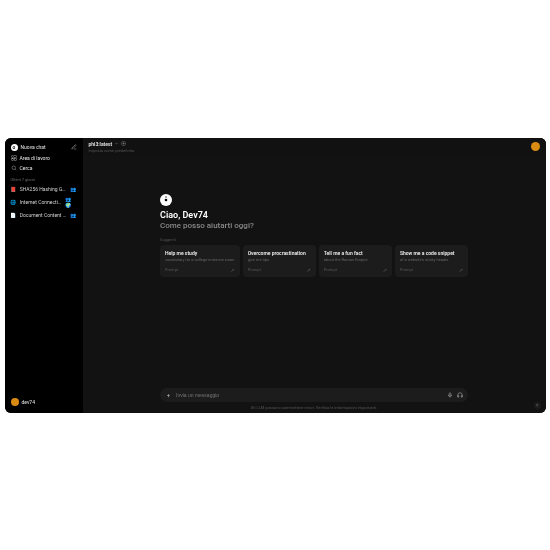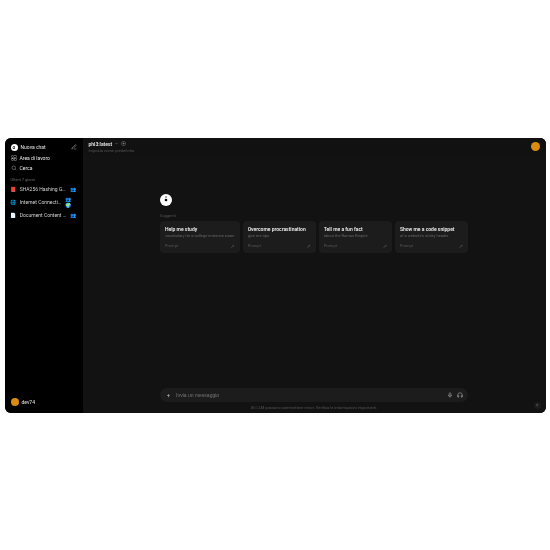--- a/index.html
+++ b/index.html
@@ -253,20 +253,22 @@
 
     <div class="center">
       <div class="center-inner">
         <div class="big-logo">
           <svg viewBox="0 0 24 24" fill="#000">
               <circle cx="12" cy="12" r="9" fill="#fff"></circle>
               <circle cx="12" cy="12" r="4" fill="#000"></circle>
               <rect x="11" y="0" width="2" height="6" fill="#000"></rect>
             </svg>
         </div>
+        <div class="greet">Ciao, Dev74</div>
+        <div class="subgreet">Come posso aiutarti oggi?</div>
         <div class="sugg-label">Suggeriti</div>
 
         <div class="cards">
           <div class="card">
             <div class="c-title">Help me study</div>
             <div class="c-sub">vocabulary for a college entrance exam</div>
             <div class="c-foot">
                 <span>Prompt</span>
                 <span class="arrow">↗</span>
               </div>

